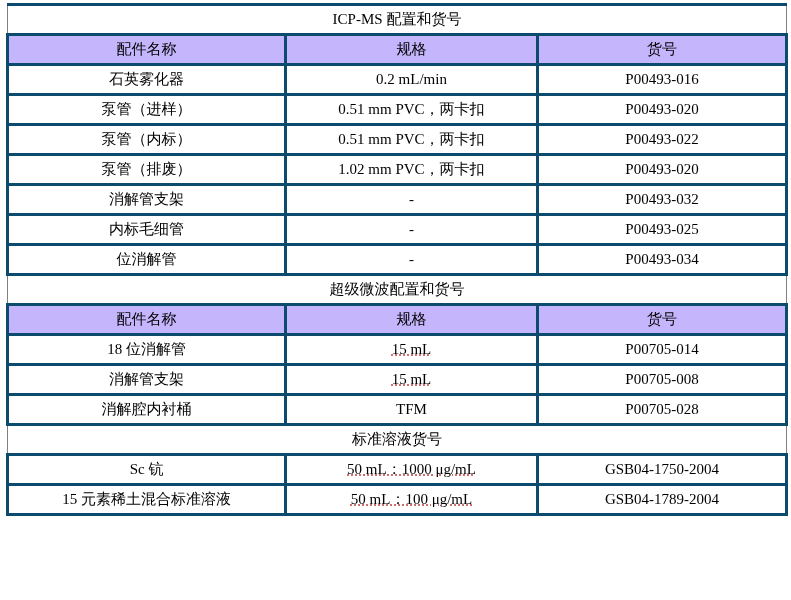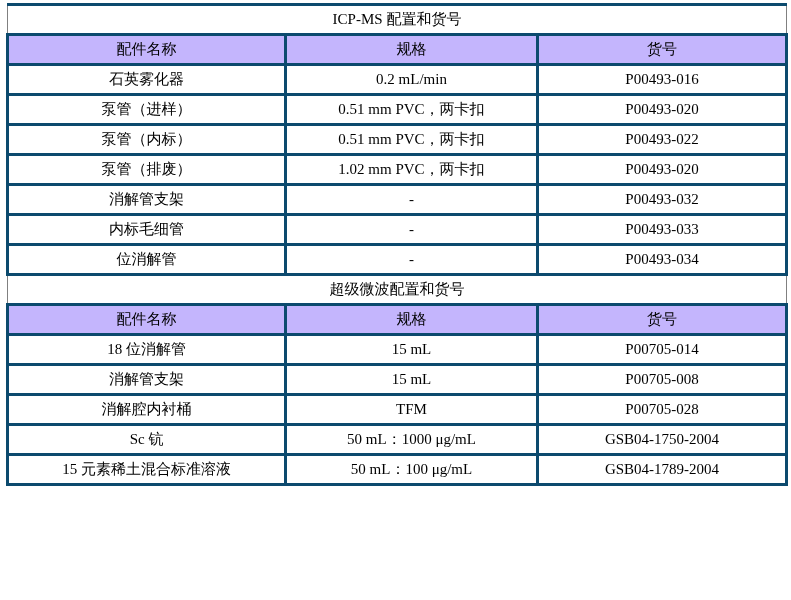--- a/index.html
+++ b/index.html
@@ -46,20 +46,21 @@
     background: #ffffff;
     font-size: 15px;
   }
   tr.header-row td {
     background: #c4b5fd;
     font-size: 15px;
   }
   td.partno {
   }
   .unit-u {
+    text-decoration: underline;
     text-decoration-style: dotted;
     text-decoration-color: #c04040;
   }
 </style>
 </head>
 <body>
 
 <div class="sheet">
   <table class="grid">
     <colgroup>
@@ -99,21 +100,21 @@
         <td class="partno">P00493-020</td>
       </tr>
       <tr>
         <td>消解管支架</td>
         <td>-</td>
         <td class="partno">P00493-032</td>
       </tr>
       <tr>
         <td>内标毛细管</td>
         <td>-</td>
-        <td class="partno">P00493-033</td>
+        <td class="partno">P00493-025</td>
       </tr>
       <tr>
         <td>位消解管</td>
         <td>-</td>
         <td class="partno">P00493-034</td>
       </tr>
 
       <tr class="section-title">
         <td colspan="3">超级微波配置和货号</td>
       </tr>
@@ -131,20 +132,23 @@
         <td>消解管支架</td>
         <td class="unit-u">15 mL</td>
         <td class="partno">P00705-008</td>
       </tr>
       <tr>
         <td>消解腔内衬桶</td>
         <td>TFM</td>
         <td class="partno">P00705-028</td>
       </tr>
 
+      <tr class="section-title">
+        <td colspan="3">标准溶液货号</td>
+      </tr>
       <tr>
         <td>Sc 钪</td>
         <td class="unit-u">50 mL：1000 μg/mL</td>
         <td class="partno">GSB04-1750-2004</td>
       </tr>
       <tr>
         <td>15 元素稀土混合标准溶液</td>
         <td class="unit-u">50 mL：100 μg/mL</td>
         <td class="partno">GSB04-1789-2004</td>
       </tr>

